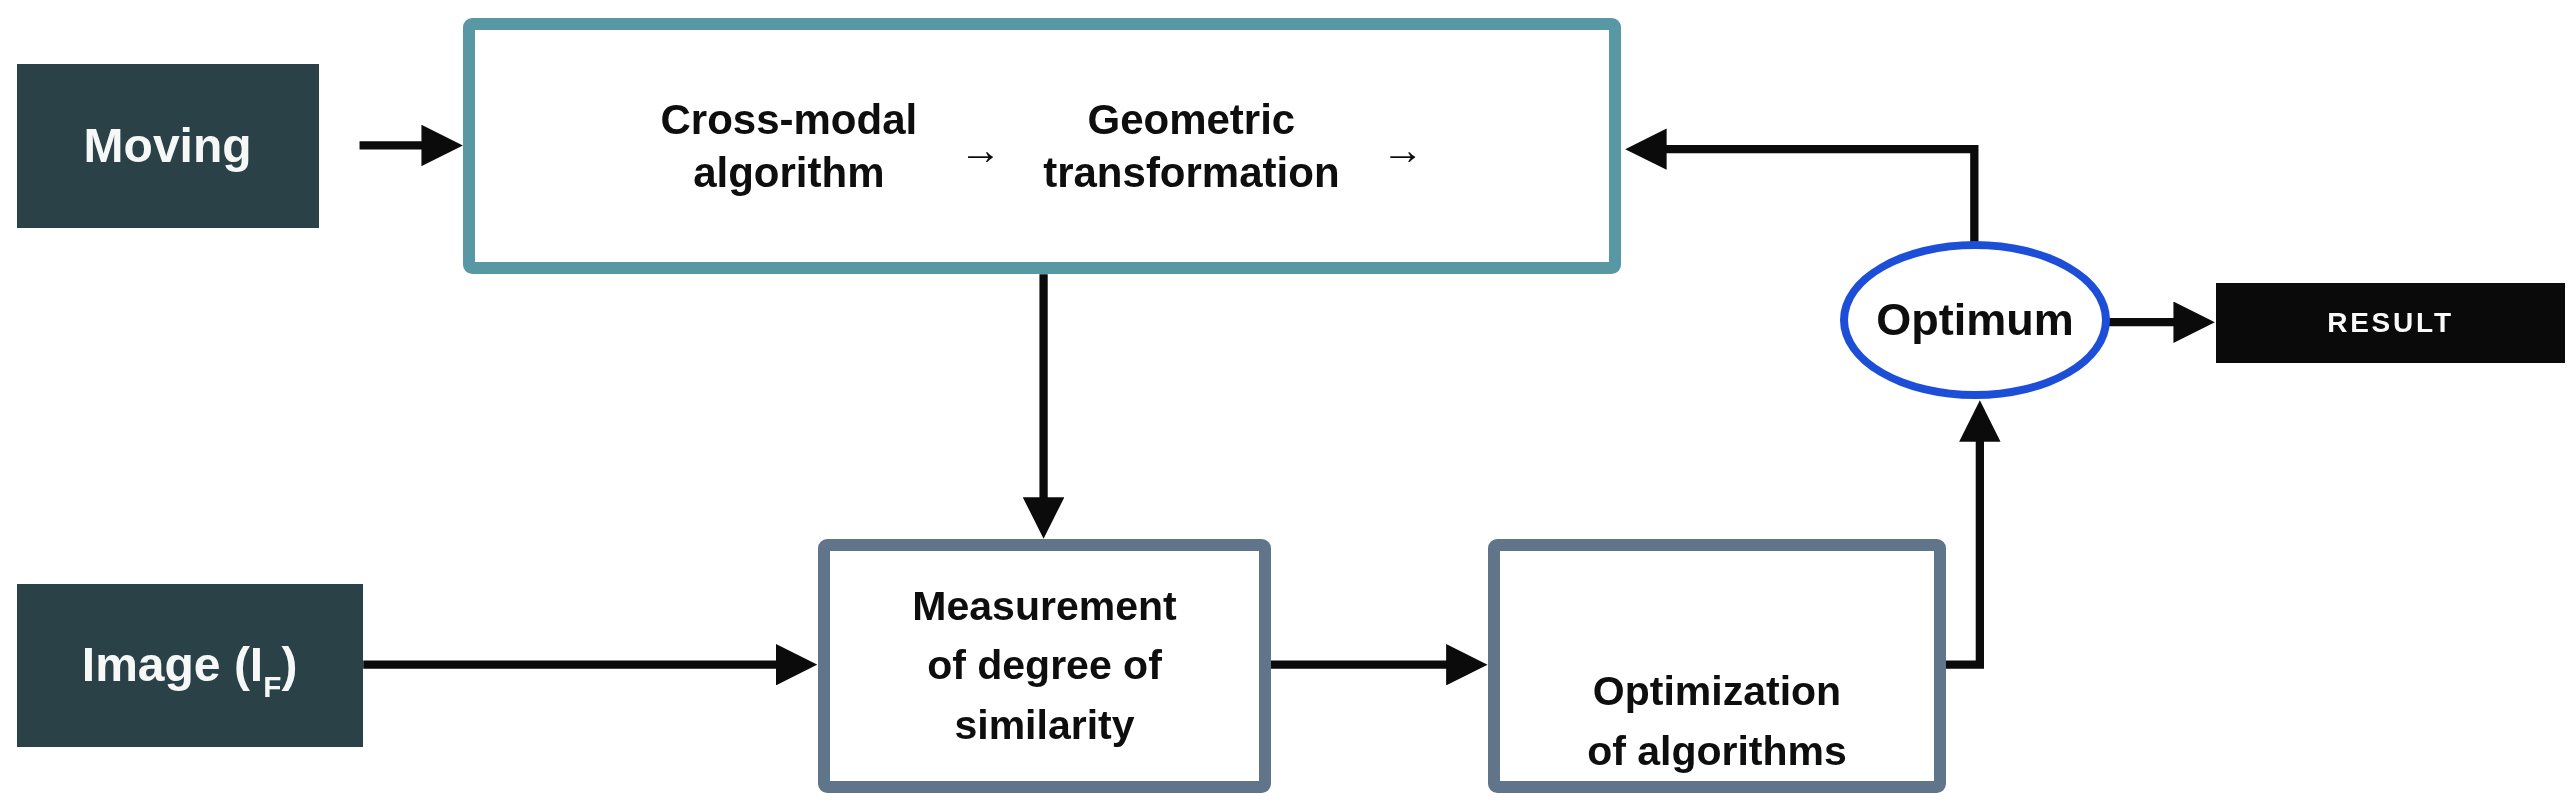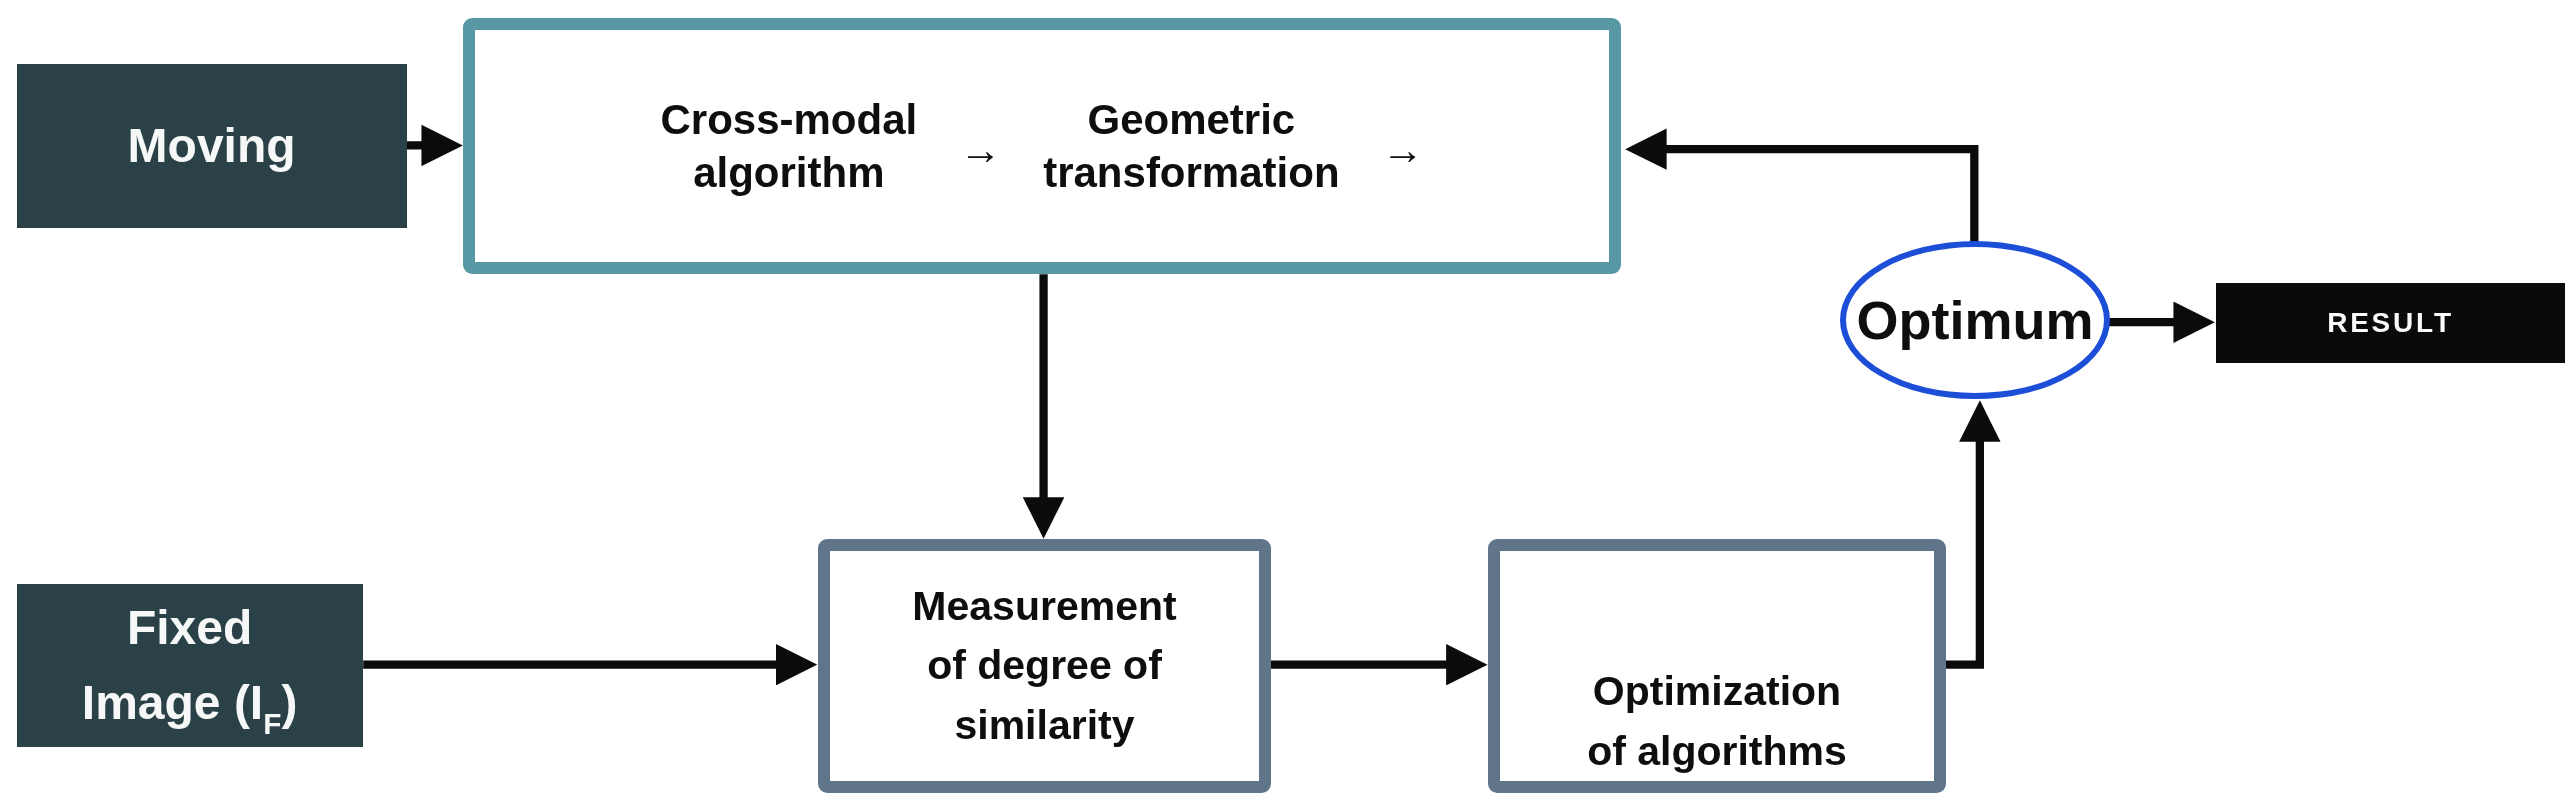--- a/index.html
+++ b/index.html
@@ -26,21 +26,21 @@
     justify-content: center;
     text-align: center;
     box-sizing: border-box;
   }
   .dark {
     background: #2a4247;
     color: #f6f8f8;
     font-size: 48px;
     line-height: 1.55;
   }
-  #node-moving { left: 16.6px;  top: 64px;  width: 390px; height: 164px; }
+  #node-moving { left: 16.6px;  top: 64px;  width: 302px; height: 164px; }
   #node-fixed  { left: 16.6px;  top: 584px; width: 346px; height: 163px; }
   sub.subscript {
     font-size: 0.62em;
     line-height: 0;
     position: relative;
     bottom: -0.18em;
   }
   .teal-frame {
     left: 463px; top: 18.4px;
     width: 1158px; height: 256px;
@@ -62,24 +62,24 @@
     font-size: 41px;
     line-height: 1.45;
   }
   #node-measurement  { left: 818px;  top: 539px; width: 453px; height: 254px; }
   #node-optimization { left: 1488px; top: 539px; width: 458px; height: 254px; justify-content: flex-end; }
   .label-multiline { white-space: pre-line; }
   #node-optimum {
     left: 1840px; top: 241px;
     width: 270px; height: 158px;
     background: #ffffff;
-    border: 6px solid #1d4ed8;
+    border: 8px solid #1d4ed8;
     border-radius: 50%;
     color: #0e0e0e;
-    font-size: 54px;
+    font-size: 45px;
     text-align: right;
   }
   #node-result {
     left: 2216px; top: 283px;
     width: 349px; height: 80px;
     background: #0a0a0a;
     color: #fafafa;
     font-size: 28px;
     letter-spacing: 2.8px;
   }
@@ -118,21 +118,20 @@
   <div class="node teal-frame">
     <div class="step">Cross-modal
 algorithm</div>
     <div class="sep">→</div>
     <div class="step">Geometric
 transformation</div>
     <div class="sep">→</div>
   </div>
 
   <div class="node dark" id="node-fixed">
-    <span>Fixed</span>
     <span><span>Image (I</span><sub class="subscript">F</sub><span>)</span></span>
   </div>
 
   <div class="node slate" id="node-measurement">
     <span class="label-multiline">Measurement
 of degree of
 similarity</span>
   </div>
 
   <div class="node slate" id="node-optimization">

